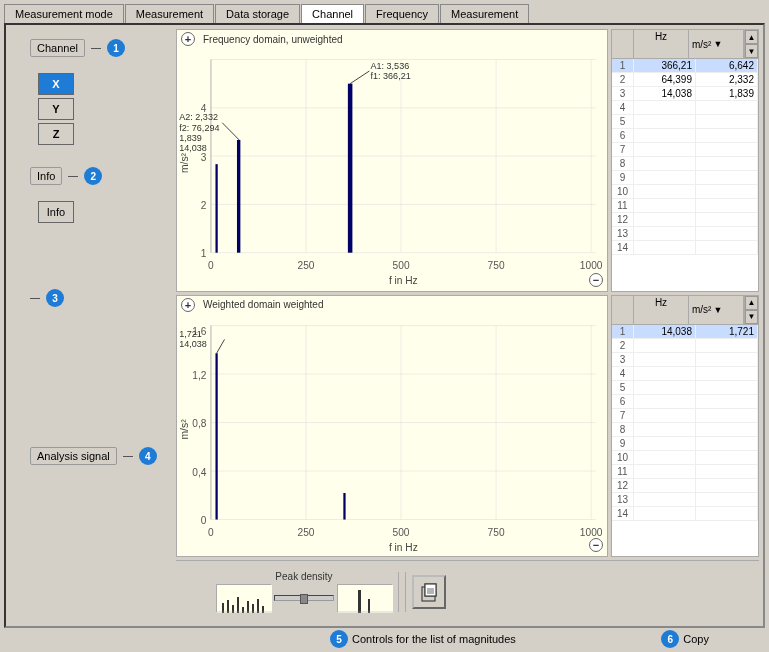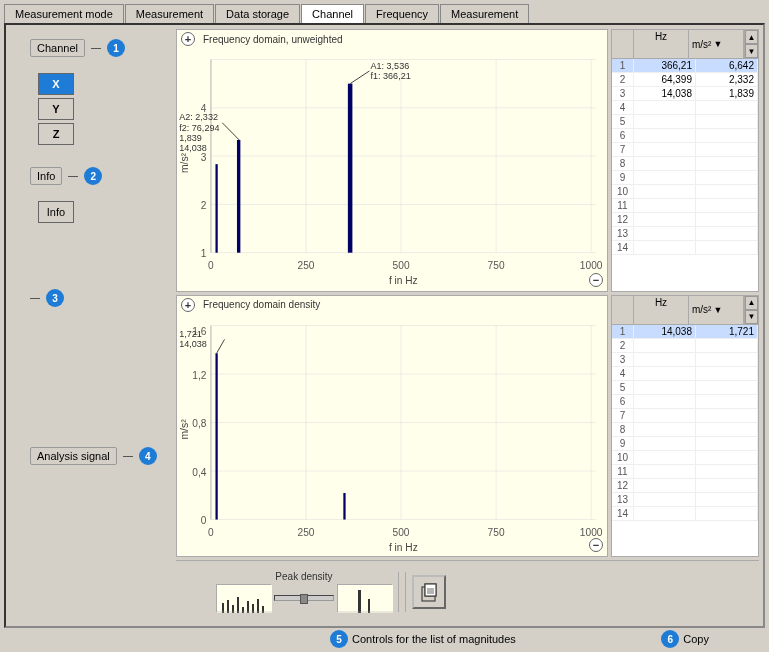--- a/index.html
+++ b/index.html
@@ -261,21 +261,21 @@
     </div>
               </div>
           </div>
         </div>
 
         <div class="half-row">
 
           <div class="plot-box">
             <div style="display:flex; align-items:center; padding:2px 4px; gap:4px;">
               <div class="plus-btn">+</div>
-              <div class="plot-title">Frequency domain density</div>
+              <div class="plot-title">Weighted domain weighted</div>
             </div>
             <div class="plot-inner">
               <svg width="100%" height="100%" viewBox="0 0 380 210" preserveAspectRatio="none">
 
                 <line x1="30" y1="10" x2="370" y2="10" stroke="#ddd" stroke-width="0.5"></line>
                 <line x1="30" y1="52" x2="370" y2="52" stroke="#ddd" stroke-width="0.5"></line>
                 <line x1="30" y1="94" x2="370" y2="94" stroke="#ddd" stroke-width="0.5"></line>
                 <line x1="30" y1="136" x2="370" y2="136" stroke="#ddd" stroke-width="0.5"></line>
                 <line x1="30" y1="178" x2="370" y2="178" stroke="#ddd" stroke-width="0.5"></line>
                 <line x1="30" y1="10" x2="30" y2="178" stroke="#aaa" stroke-width="0.8"></line>

